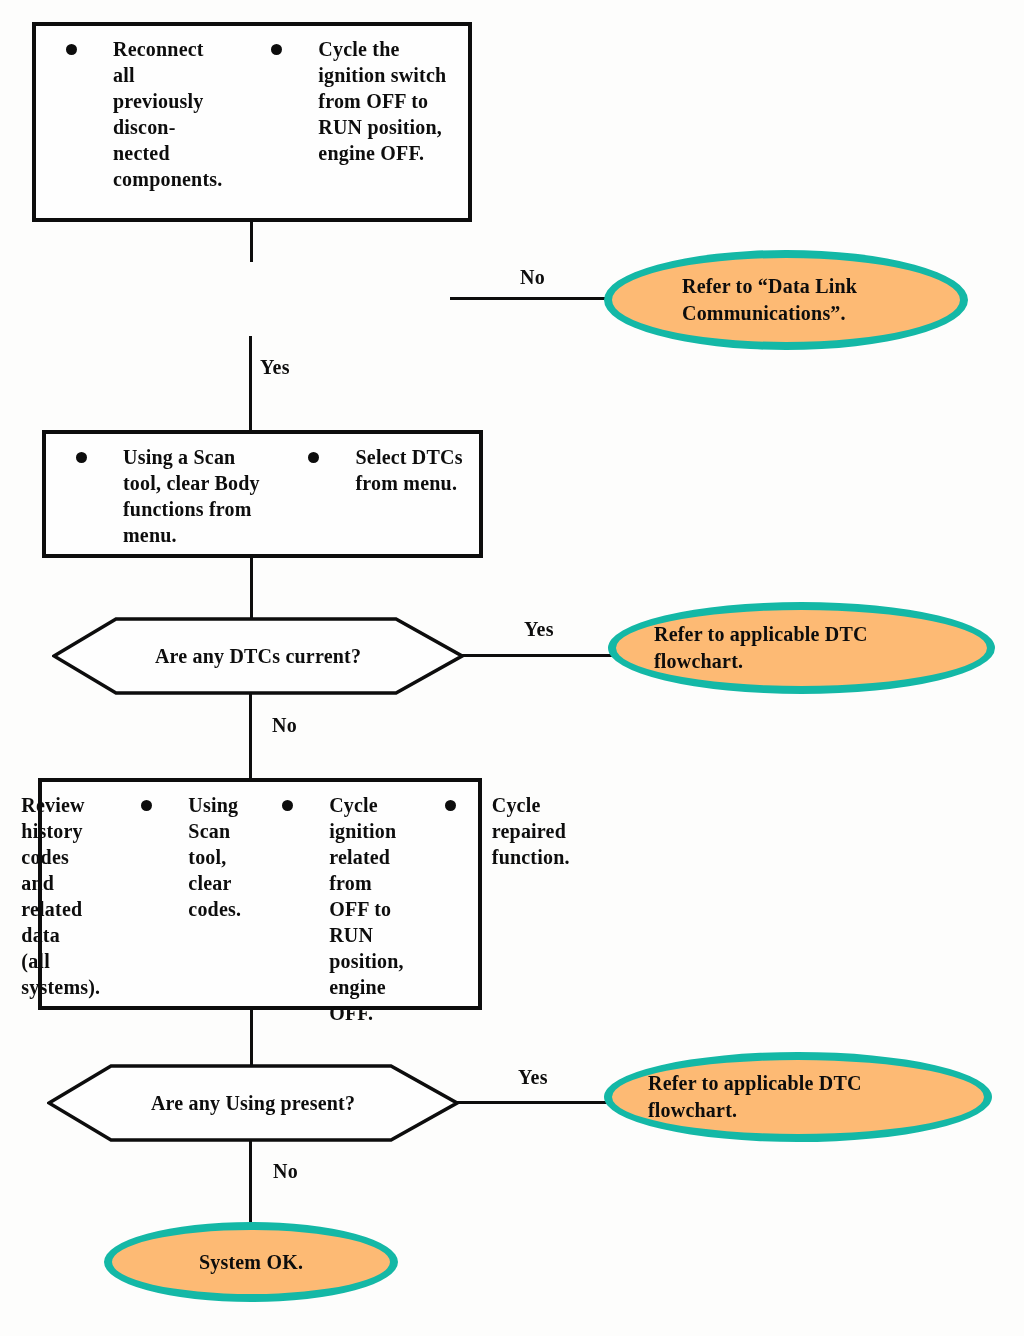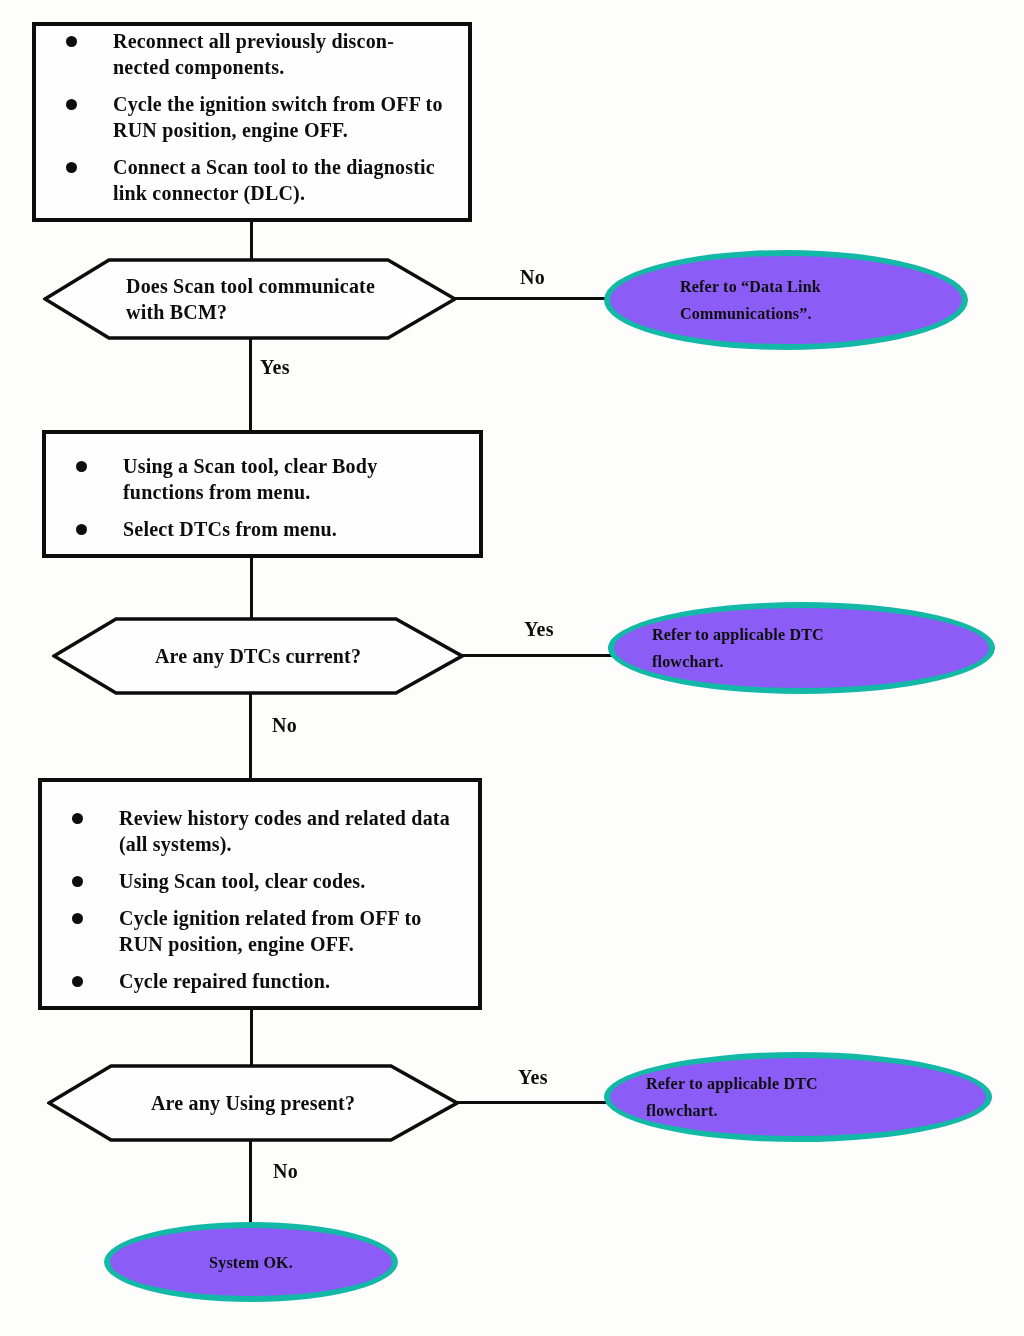--- a/index.html
+++ b/index.html
@@ -17,22 +17,22 @@
   
   .vline, .hline { position: absolute; background: #0d0d0d; }
   .vline { width: 3px; }
   .hline { height: 3px; }
   
   .process {
     position: absolute;
     background: #fefefe;
     border: 4px solid #0d0d0d;
     display: flex;
-    flex-direction: column;
-    justify-content: flex-end;
+    flex-direction: row;
+    justify-content: center;
     gap: 11px;
     padding: 10px 6px 12px 0;
   }
   .bullet-row { display: flex; align-items: flex-start; }
   .dot {
     flex: 0 0 auto;
     width: 11px; height: 11px;
     border-radius: 50%;
     background: #0d0d0d;
     margin: 8px 36px 0 30px;
@@ -54,26 +54,26 @@
     font-size: 20px;
     line-height: 26px;
     white-space: pre-line;
     letter-spacing: 0.2px;
   }
   .dtext.left { padding-left: 83px; }
   .dtext.center { justify-content: center; }
   
   .terminal {
     position: absolute;
-    background: #8b5cf6;
-    border: 6px solid #14b8a6;
+    background: #fdba74;
+    border: 8px solid #14b8a6;
     border-radius: 50%;
     display: flex;
     align-items: center;
-    font-size: 16px;
+    font-size: 20px;
     line-height: 27px;
     white-space: pre-line;
     letter-spacing: 0.2px;
   }
   .terminal.center { justify-content: center; }
   
   .edge-label {
     position: absolute;
     font-size: 20px;
     letter-spacing: 0.3px;
@@ -98,34 +98,22 @@
     <div class="bullet-row">
       <span class="dot"></span>
       <span class="btext">Reconnect all previously discon-
 nected components.</span>
     </div>
     <div class="bullet-row">
       <span class="dot"></span>
       <span class="btext">Cycle the ignition switch from OFF to
 RUN position, engine OFF.</span>
     </div>
-    <div class="bullet-row">
-      <span class="dot"></span>
-      <span class="btext">Connect a Scan tool to the diagnostic
-link connector (DLC).</span>
-    </div>
   </div>
 
-  <div class="decision" style="left:43px; top:257px; width:414px; height:84px;">
-    <svg width="414" height="84" viewBox="0 0 414 84">
-      <polygon points="2,42 66,3 345,3 412,42 345,81 66,81" fill="#fefefe" stroke="#0d0d0d" stroke-width="3.5" stroke-linejoin="miter"></polygon>
-    </svg>
-    <div class="dtext left">Does Scan tool communicate
-with BCM?</div>
-  </div>
 
   <span class="edge-label" style="left:520px; top:266px;">No</span>
   <div class="terminal" style="left:604px; top:250px; width:364px; height:100px; padding-left:70px;">
     <span>Refer to “Data Link
 Communications”.</span>
   </div>
 
   <span class="edge-label" style="left:260px; top:356px;">Yes</span>
 
   <div class="process" style="left:42px; top:430px; width:441px; height:128px;">

